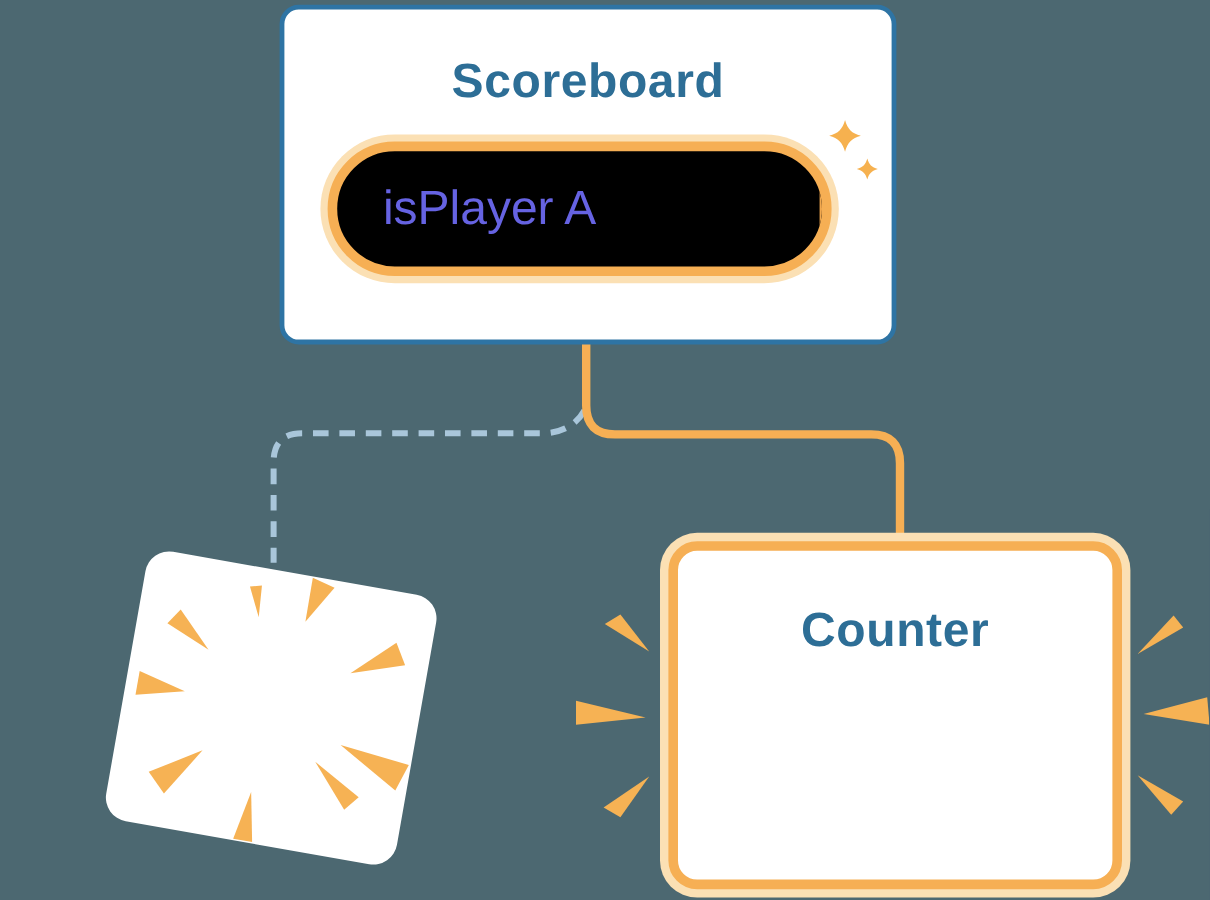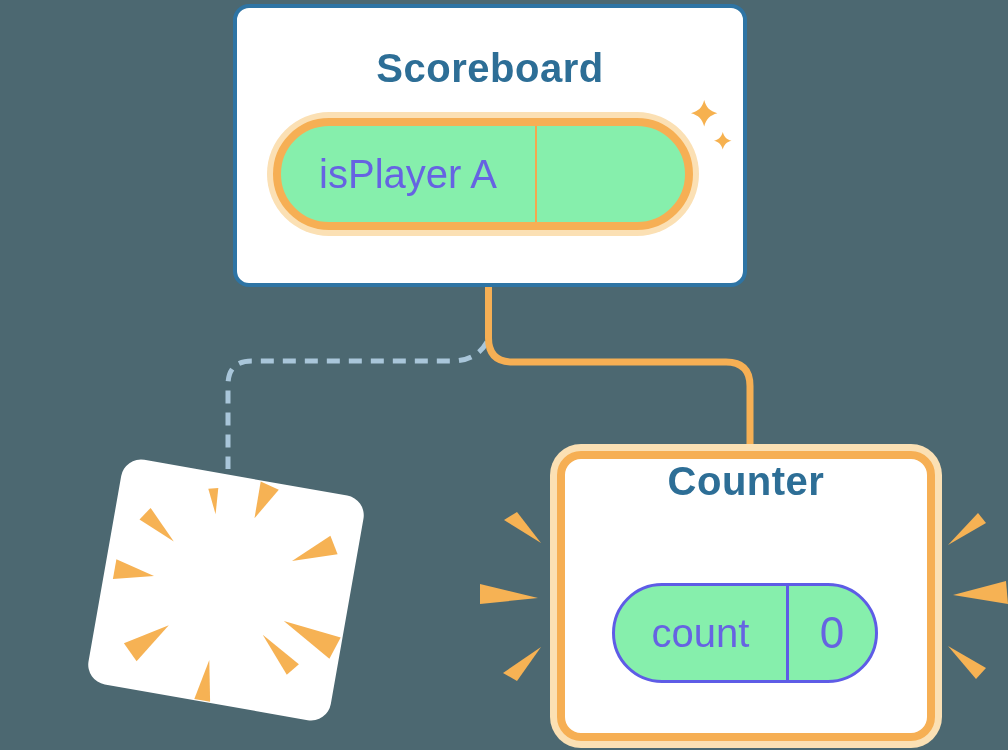--- a/index.html
+++ b/index.html
@@ -41,29 +41,30 @@
     box-shadow: 0 0 0 7px #FBE0B4;
   }
   .card-title {
     text-align: center;
     font-size: 40px;
     font-weight: 600;
     color: #2D6E96;
     letter-spacing: 0.5px;
   }
   .scoreboard-card .card-title { margin-top: 38px; }
-  .counter-card .card-title { }
+  .counter-card .card-title { margin-top: 44px; }
 
   
   .state-pill {
     position: absolute;
     display: flex;
     align-items: stretch;
-    background: #86efac;
+    background: #000000;
     overflow: hidden;
+    justify-content: space-between;
   }
   .scoreboard-pill {
     left: 36px; top: 110px;
     width: 420px; height: 112px;
     border: 8px solid #F6AF54;
     border-radius: 60px;
     box-shadow: 0 0 0 6px #FBE0B4;
   }
   .counter-pill {
     left: 47px; top: 124px;
@@ -131,25 +132,20 @@
       <polygon points="187.8,164.9 233.4,202.7 244.7,181.5" fill="#F6B254"></polygon>
       <polygon points="166.7,178.8 190.8,218.8 202.9,208.3" fill="#F6B254"></polygon>
       <polygon points="113.3,203.9 98.3,242.9 114.1,245.7" fill="#F6B254"></polygon>
       <polygon points="72.8,169.3 27.9,187.2 40.6,205.3" fill="#F6B254"></polygon>
       <polygon points="58.0,120.0 20.4,103.2 16.9,122.9" fill="#F6B254"></polygon>
       <polygon points="77.8,85.5 54.6,51.9 43.5,63.4" fill="#F6B254"></polygon>
     </svg>
 
   <div class="card counter-card">
     <div class="card-title">Counter</div>
-    <div class="state-pill counter-pill">
-      <div class="pill-section pill-key">count</div>
-      <div class="pill-divider purple"></div>
-      <div class="pill-section pill-value">0</div>
-    </div>
   </div>
 
   <svg class="rays-svg overlay" viewBox="0 0 1008 750">
     <g fill="#F6B254">
       <polygon points="541,543 504,520 517,512"></polygon>
       <polygon points="538,598 480,584 480,604"></polygon>
       <polygon points="541,647 503,673 517,681"></polygon>
       <polygon points="948,545 978,513 986,523"></polygon>
       <polygon points="953,595 1006,581 1008,604"></polygon>
       <polygon points="948,646 976,679 986,668"></polygon>

